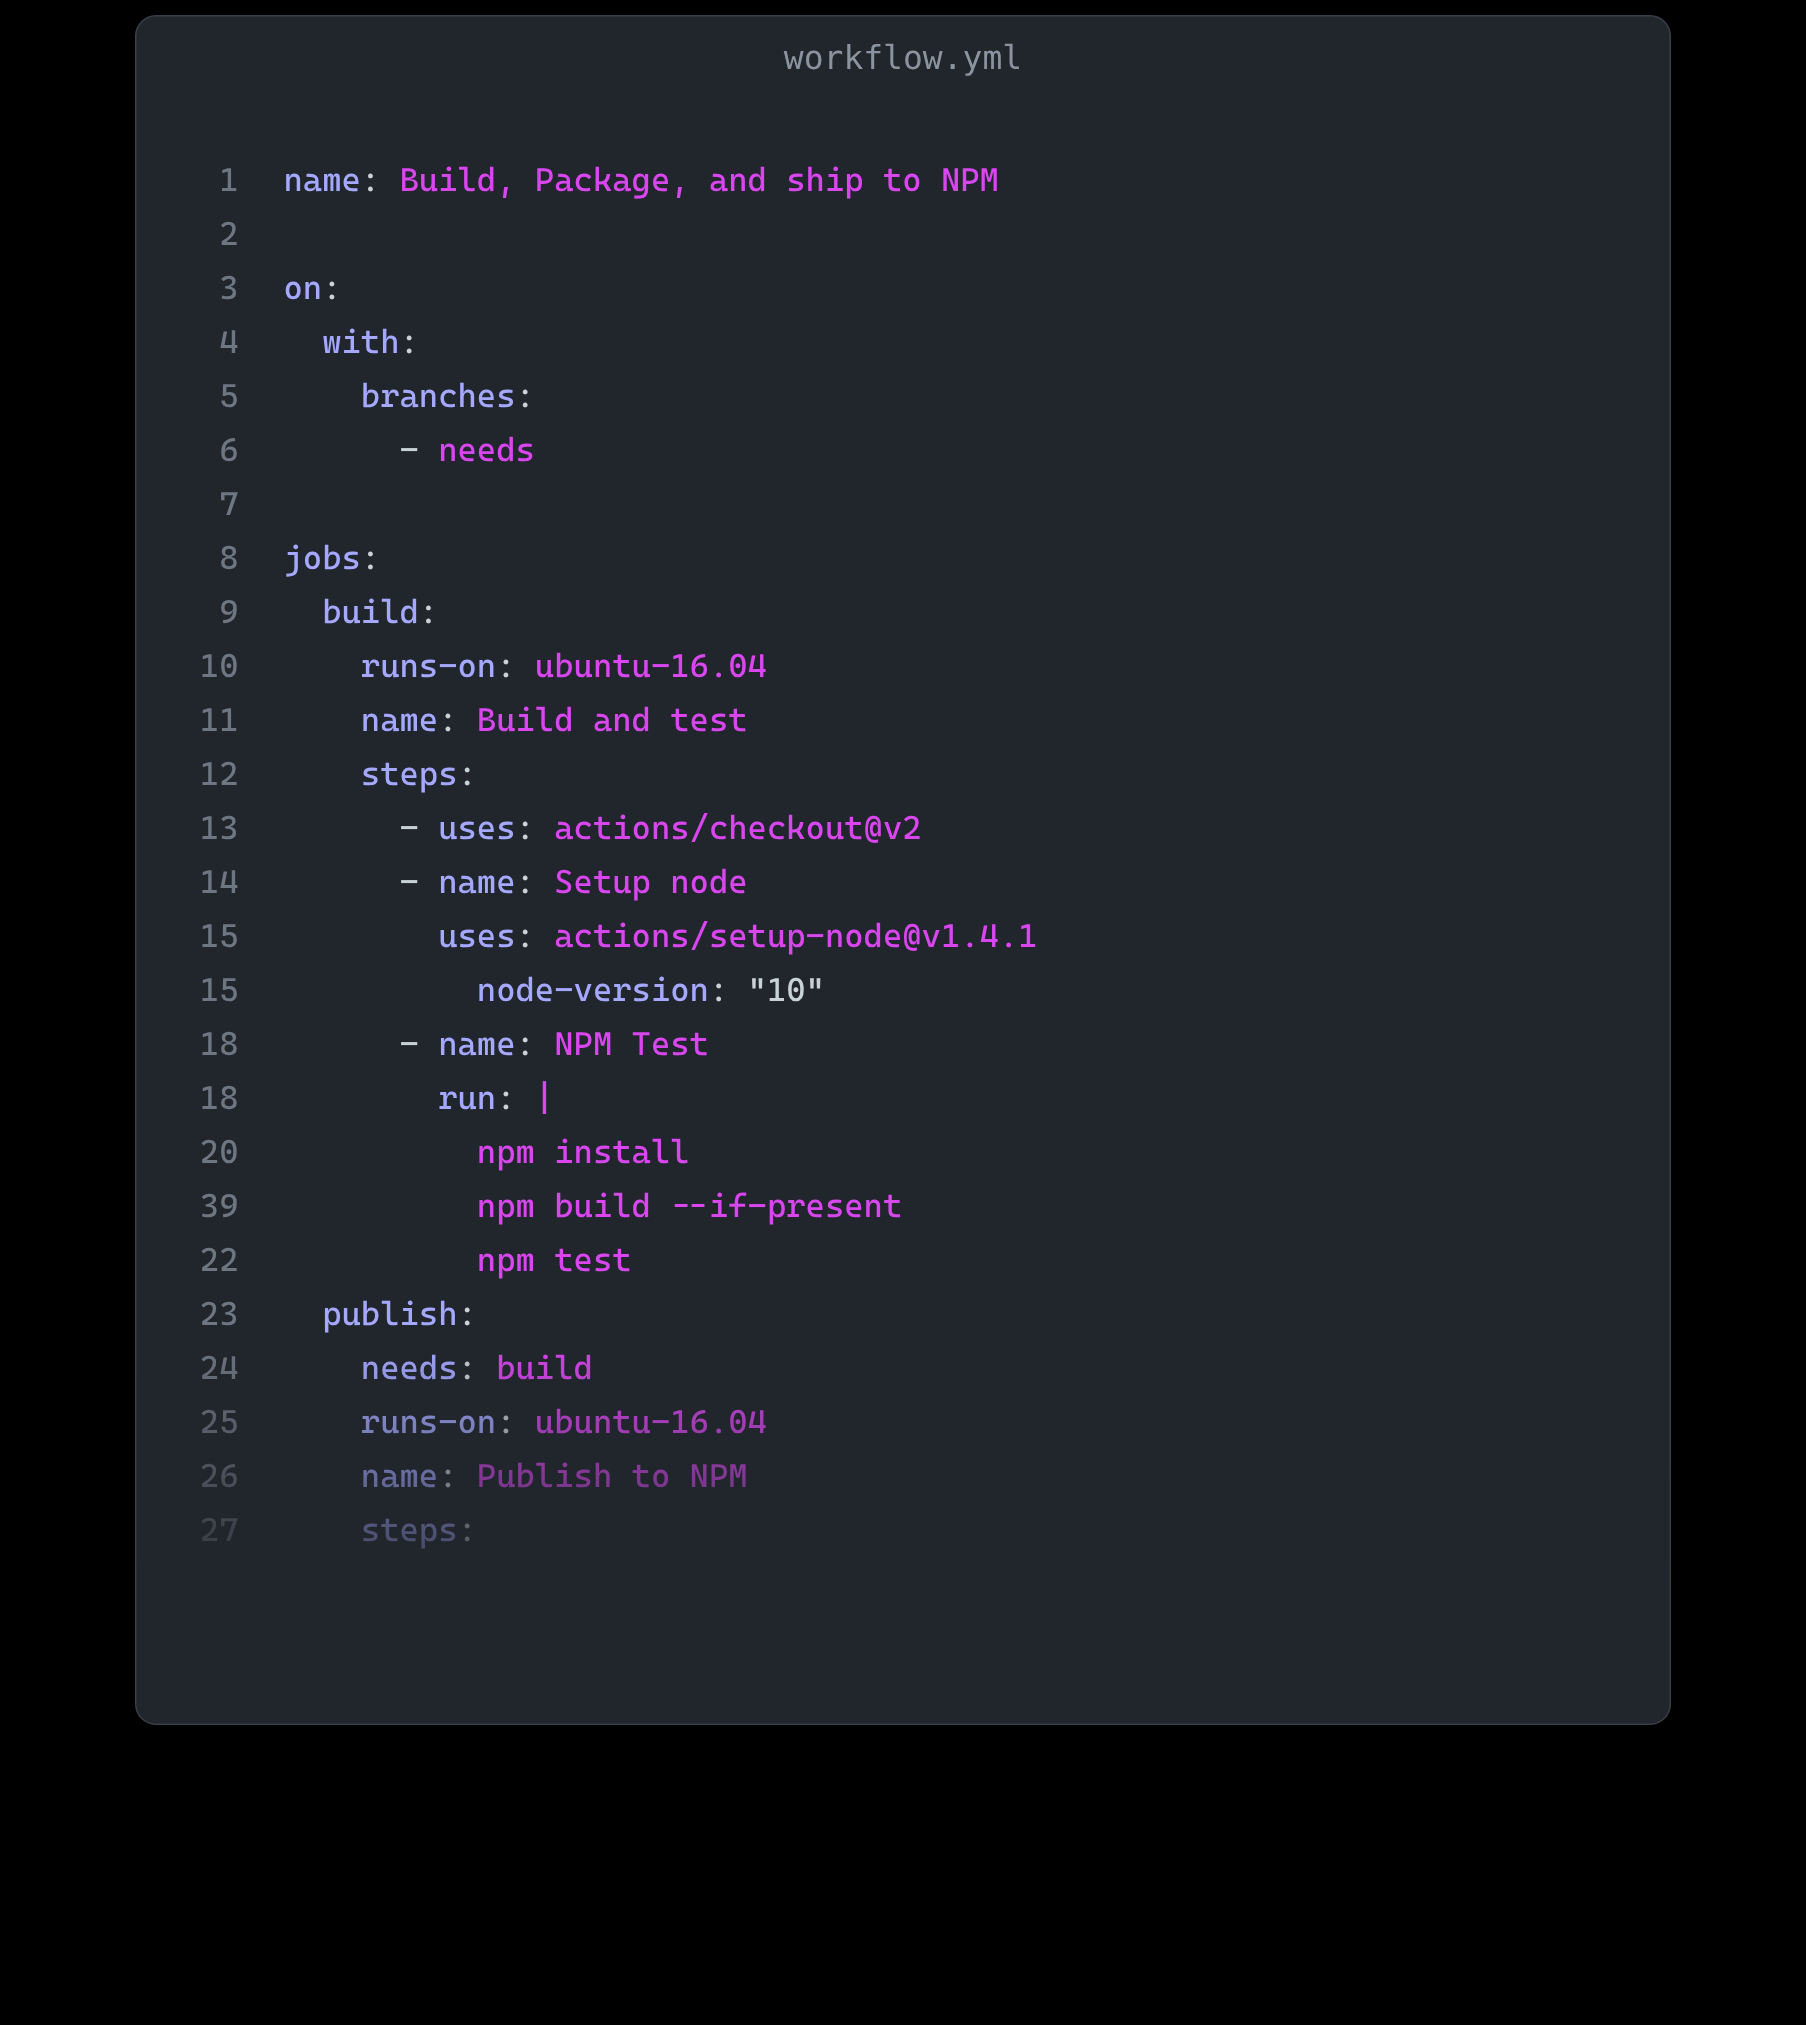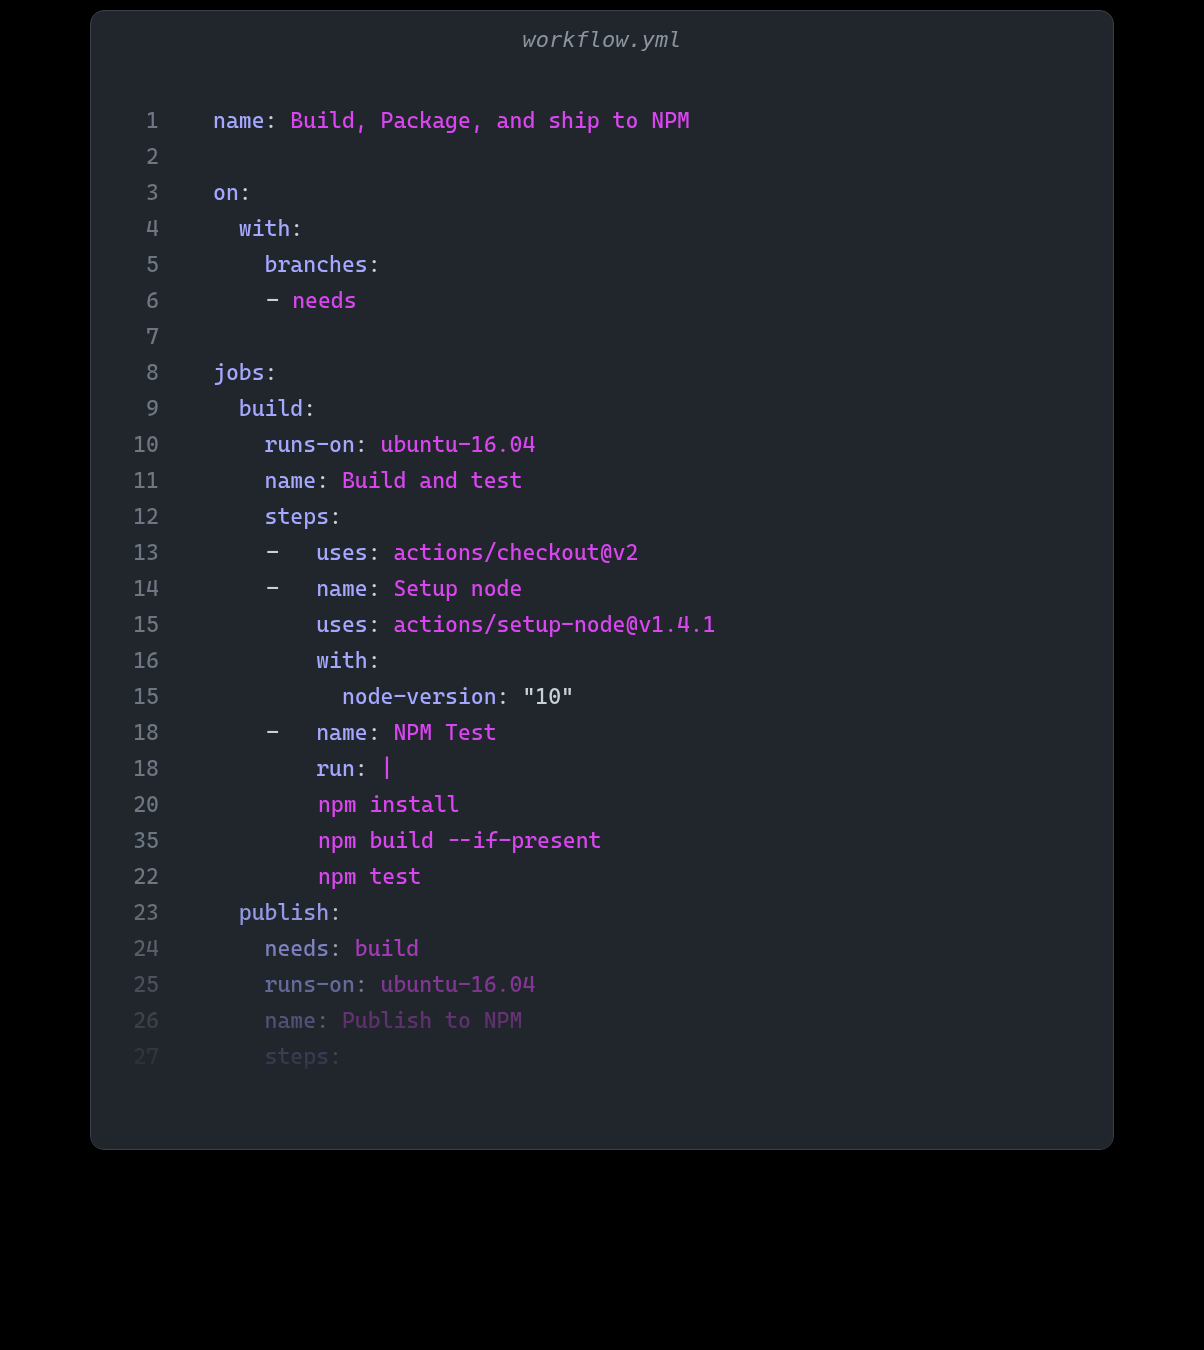--- a/index.html
+++ b/index.html
@@ -29,21 +29,20 @@
     }
     .titlebar {
       height: 56px;
       display: flex;
       align-items: center;
       justify-content: center;
       color: #8b949e;
       font-size: 22px;
       font-family: ui-monospace, 'SF Mono', Monaco, monospace;
       flex-shrink: 0;
-      font-style: italic;
     }
     .editor {
       flex: 1;
       padding: 36px 20px 0 20px;
       overflow: hidden;
       position: relative;
     }
     .line {
       display: flex;
       align-items: baseline;
@@ -57,21 +56,21 @@
       color: #6e7681;
       padding-right: 0;
       flex-shrink: 0;
       user-select: none;
     }
     .code {
       padding-left: 30px;
       white-space: pre;
       color: #c9d1d9;
     }
-    .tok-key { color: #a5a8ff; margin-left: 24px; }
+    .tok-key { color: #a5a8ff; }
     .tok-punct { color: #c9d1d9; }
     .tok-val { color: #d946ef; }
     .tok-str { color: #c9d1d9; }
     .tok-dash { color: #c9d1d9; }
     .fade-overlay {
       position: absolute;
       left: 0;
       right: 0;
       bottom: 0;
       height: 260px;
@@ -139,41 +138,37 @@
       </div>
       <div class="line">
         <div class="gutter">14</div>
         <div class="code"><span class="tok-dash">      - </span><span class="tok-key">name</span><span class="tok-punct">: </span><span class="tok-val">Setup node</span></div>
       </div>
       <div class="line">
         <div class="gutter">15</div>
         <div class="code"><span class="tok-val">        </span><span class="tok-key">uses</span><span class="tok-punct">: </span><span class="tok-val">actions/setup-node@v1.4.1</span></div>
       </div>
       <div class="line">
-        <div class="gutter">16</div>
-        <div class="code"><span class="tok-val">        </span><span class="tok-key">with</span><span class="tok-punct">:</span></div>
-      </div>
-      <div class="line">
         <div class="gutter">15</div>
         <div class="code"><span class="tok-val">          </span><span class="tok-key">node-version</span><span class="tok-punct">: </span><span class="tok-str">"10"</span></div>
       </div>
       <div class="line">
         <div class="gutter">18</div>
         <div class="code"><span class="tok-dash">      - </span><span class="tok-key">name</span><span class="tok-punct">: </span><span class="tok-val">NPM Test</span></div>
       </div>
       <div class="line">
         <div class="gutter">18</div>
         <div class="code"><span class="tok-val">        </span><span class="tok-key">run</span><span class="tok-punct">: </span><span class="tok-val">|</span></div>
       </div>
       <div class="line">
         <div class="gutter">20</div>
         <div class="code"><span class="tok-val">          npm install</span></div>
       </div>
       <div class="line">
-        <div class="gutter">35</div>
+        <div class="gutter">39</div>
         <div class="code"><span class="tok-val">          npm build --if-present</span></div>
       </div>
       <div class="line">
         <div class="gutter">22</div>
         <div class="code"><span class="tok-val">          npm test</span></div>
       </div>
       <div class="line">
         <div class="gutter">23</div>
         <div class="code"><span class="tok-val">  </span><span class="tok-key">publish</span><span class="tok-punct">:</span></div>
       </div>

